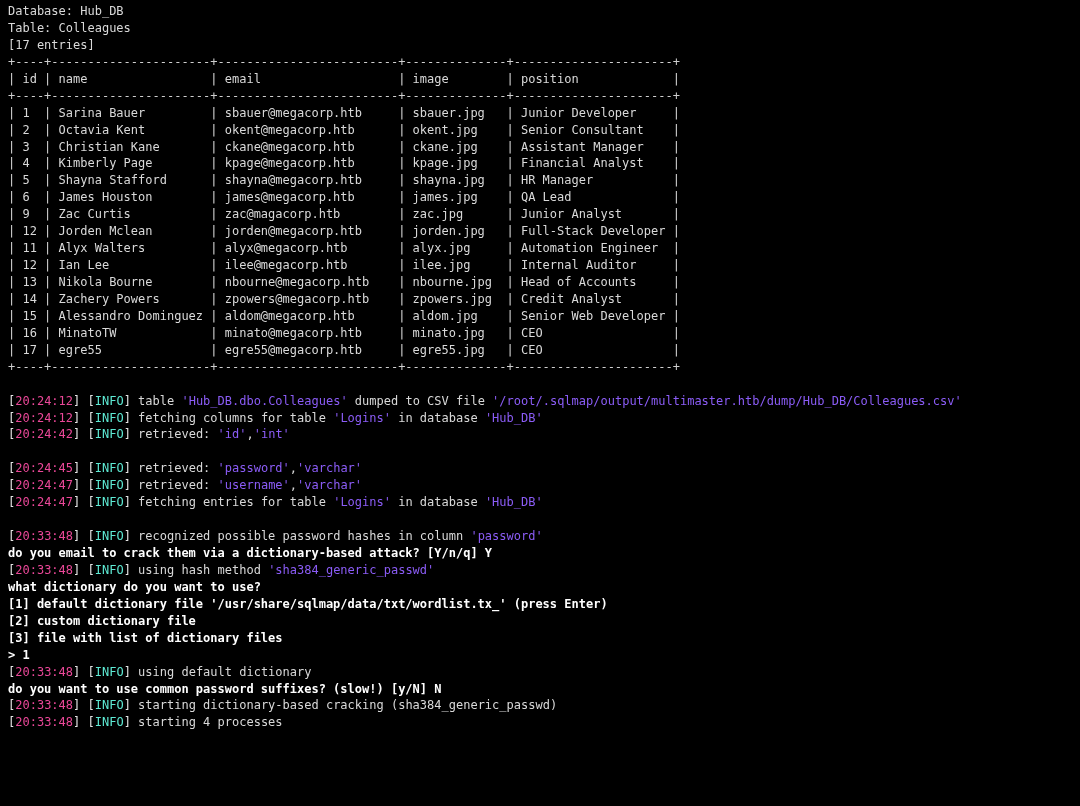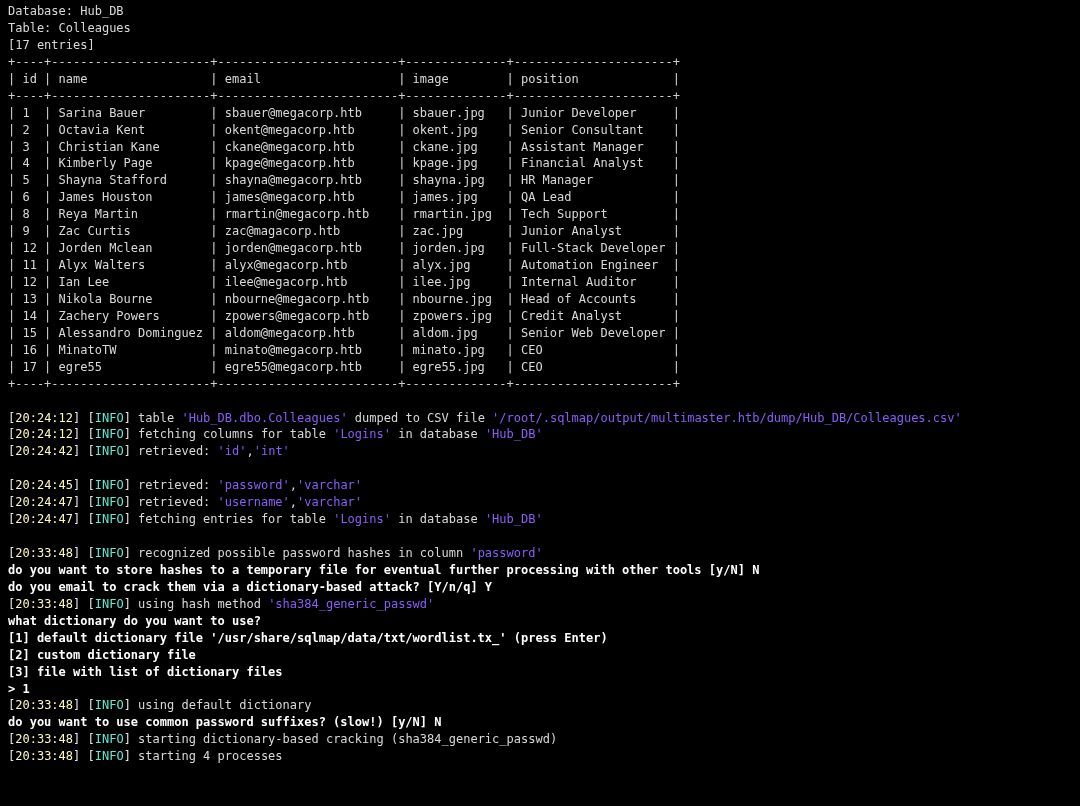--- a/index.html
+++ b/index.html
@@ -29,21 +29,21 @@
   }
   .line {
     white-space: pre;
     height: 16.95px;
   }
   .blank { height: 16.95px; }
 
   
   .c-plain   { color: #d9d9d9; }
   .c-dim     { color: #8b5cf6; }
-  .c-time    { color: #fef9c3; }
+  .c-time    { color: #ec4899; }
   .c-info    { color: #5eead4; }
   .c-warn    { color: #c4761a; }
   .c-bracket { color: #e6e6e6; }
   .c-rule    { color: #cfcfcf; }
   .bold      { font-weight: bold; color: #ffffff; }
 
   .tbl { color: #d9d9d9; }
 </style>
 </head>
 <body>
@@ -57,21 +57,20 @@
   <div id="ascii-table" class="tbl">
       <div class="line c-rule">+----+----------------------+-------------------------+--------------+----------------------+</div>
       <div class="line c-plain">| id | name                 | email                   | image        | position             |</div>
       <div class="line c-rule">+----+----------------------+-------------------------+--------------+----------------------+</div>
       <div class="line c-plain">| 1  | Sarina Bauer         | sbauer@megacorp.htb     | sbauer.jpg   | Junior Developer     |</div>
       <div class="line c-plain">| 2  | Octavia Kent         | okent@megacorp.htb      | okent.jpg    | Senior Consultant    |</div>
       <div class="line c-plain">| 3  | Christian Kane       | ckane@megacorp.htb      | ckane.jpg    | Assistant Manager    |</div>
       <div class="line c-plain">| 4  | Kimberly Page        | kpage@megacorp.htb      | kpage.jpg    | Financial Analyst    |</div>
       <div class="line c-plain">| 5  | Shayna Stafford      | shayna@megacorp.htb     | shayna.jpg   | HR Manager           |</div>
       <div class="line c-plain">| 6  | James Houston        | james@megacorp.htb      | james.jpg    | QA Lead              |</div>
-      <div class="line c-plain">| 8  | Reya Martin          | rmartin@megacorp.htb    | rmartin.jpg  | Tech Support         |</div>
       <div class="line c-plain">| 9  | Zac Curtis           | zac@magacorp.htb        | zac.jpg      | Junior Analyst       |</div>
       <div class="line c-plain">| 12 | Jorden Mclean        | jorden@megacorp.htb     | jorden.jpg   | Full-Stack Developer |</div>
       <div class="line c-plain">| 11 | Alyx Walters         | alyx@megacorp.htb       | alyx.jpg     | Automation Engineer  |</div>
       <div class="line c-plain">| 12 | Ian Lee              | ilee@megacorp.htb       | ilee.jpg     | Internal Auditor     |</div>
       <div class="line c-plain">| 13 | Nikola Bourne        | nbourne@megacorp.htb    | nbourne.jpg  | Head of Accounts     |</div>
       <div class="line c-plain">| 14 | Zachery Powers       | zpowers@megacorp.htb    | zpowers.jpg  | Credit Analyst       |</div>
       <div class="line c-plain">| 15 | Alessandro Dominguez | aldom@megacorp.htb      | aldom.jpg    | Senior Web Developer |</div>
       <div class="line c-plain">| 16 | MinatoTW             | minato@megacorp.htb     | minato.jpg   | CEO                  |</div>
       <div class="line c-plain">| 17 | egre55               | egre55@megacorp.htb     | egre55.jpg   | CEO                  |</div>
       <div class="line c-rule">+----+----------------------+-------------------------+--------------+----------------------+</div>
@@ -81,21 +80,20 @@
       <div class="blank"></div>
       <div class="line"><span class="c-bracket">[</span><span class="c-time">20:24:12</span><span class="c-bracket">] [</span><span class="c-info">INFO</span><span class="c-bracket">] </span><span><span class="c-plain">table </span><span class="c-dim">'Hub_DB.dbo.Colleagues'</span><span class="c-plain"> dumped to CSV file </span><span class="c-dim">'/root/.sqlmap/output/multimaster.htb/dump/Hub_DB/Colleagues.csv'</span></span></div>
       <div class="line"><span class="c-bracket">[</span><span class="c-time">20:24:12</span><span class="c-bracket">] [</span><span class="c-info">INFO</span><span class="c-bracket">] </span><span><span class="c-plain">fetching columns for table </span><span class="c-dim">'Logins'</span><span class="c-plain"> in database </span><span class="c-dim">'Hub_DB'</span></span></div>
       <div class="line"><span class="c-bracket">[</span><span class="c-time">20:24:42</span><span class="c-bracket">] [</span><span class="c-info">INFO</span><span class="c-bracket">] </span><span><span class="c-plain">retrieved: </span><span class="c-dim">'id'</span><span class="c-plain">,</span><span class="c-dim">'int'</span></span></div>
       <div class="blank"></div>
       <div class="line"><span class="c-bracket">[</span><span class="c-time">20:24:45</span><span class="c-bracket">] [</span><span class="c-info">INFO</span><span class="c-bracket">] </span><span><span class="c-plain">retrieved: </span><span class="c-dim">'password'</span><span class="c-plain">,</span><span class="c-dim">'varchar'</span></span></div>
       <div class="line"><span class="c-bracket">[</span><span class="c-time">20:24:47</span><span class="c-bracket">] [</span><span class="c-info">INFO</span><span class="c-bracket">] </span><span><span class="c-plain">retrieved: </span><span class="c-dim">'username'</span><span class="c-plain">,</span><span class="c-dim">'varchar'</span></span></div>
       <div class="line"><span class="c-bracket">[</span><span class="c-time">20:24:47</span><span class="c-bracket">] [</span><span class="c-info">INFO</span><span class="c-bracket">] </span><span><span class="c-plain">fetching entries for table </span><span class="c-dim">'Logins'</span><span class="c-plain"> in database </span><span class="c-dim">'Hub_DB'</span></span></div>
       <div class="blank"></div>
       <div class="line"><span class="c-bracket">[</span><span class="c-time">20:33:48</span><span class="c-bracket">] [</span><span class="c-info">INFO</span><span class="c-bracket">] </span><span><span class="c-plain">recognized possible password hashes in column </span><span class="c-dim">'password'</span></span></div>
-      <div class="line bold">do you want to store hashes to a temporary file for eventual further processing with other tools [y/N] N</div>
       <div class="line bold">do you email to crack them via a dictionary-based attack? [Y/n/q] Y</div>
       <div class="line"><span class="c-bracket">[</span><span class="c-time">20:33:48</span><span class="c-bracket">] [</span><span class="c-info">INFO</span><span class="c-bracket">] </span><span><span class="c-plain">using hash method </span><span class="c-dim">'sha384_generic_passwd'</span></span></div>
       <div class="line bold">what dictionary do you want to use?</div>
       <div class="line bold">[1] default dictionary file '/usr/share/sqlmap/data/txt/wordlist.tx_' (press Enter)</div>
       <div class="line bold">[2] custom dictionary file</div>
       <div class="line bold">[3] file with list of dictionary files</div>
       <div class="line bold">&gt; 1</div>
       <div class="line"><span class="c-bracket">[</span><span class="c-time">20:33:48</span><span class="c-bracket">] [</span><span class="c-info">INFO</span><span class="c-bracket">] </span><span><span class="c-plain">using default dictionary</span></span></div>
       <div class="line bold">do you want to use common password suffixes? (slow!) [y/N] N</div>
       <div class="line"><span class="c-bracket">[</span><span class="c-time">20:33:48</span><span class="c-bracket">] [</span><span class="c-info">INFO</span><span class="c-bracket">] </span><span><span class="c-plain">starting dictionary-based cracking (sha384_generic_passwd)</span></span></div>

